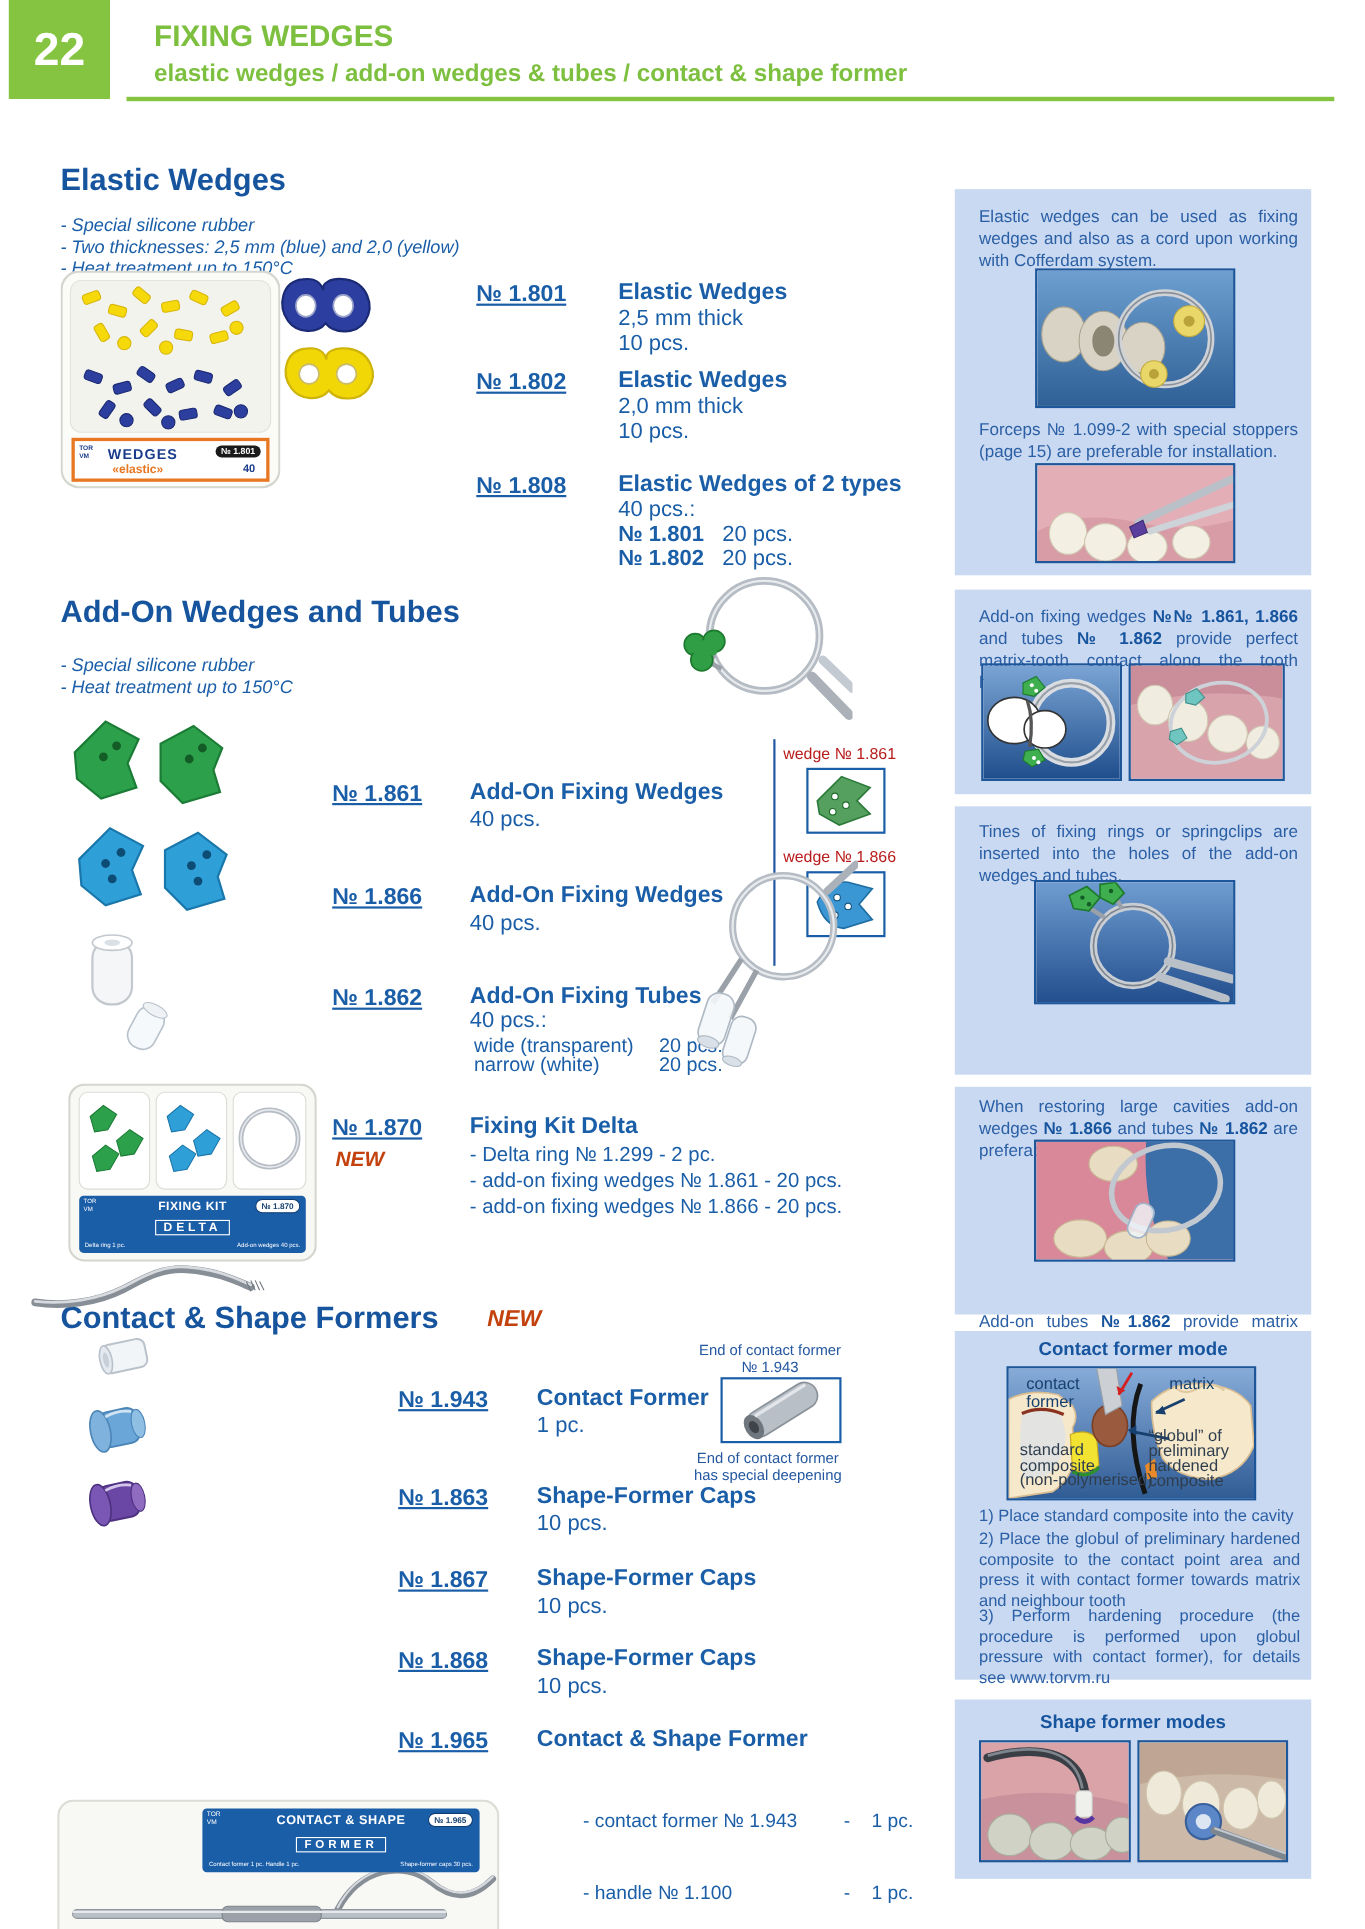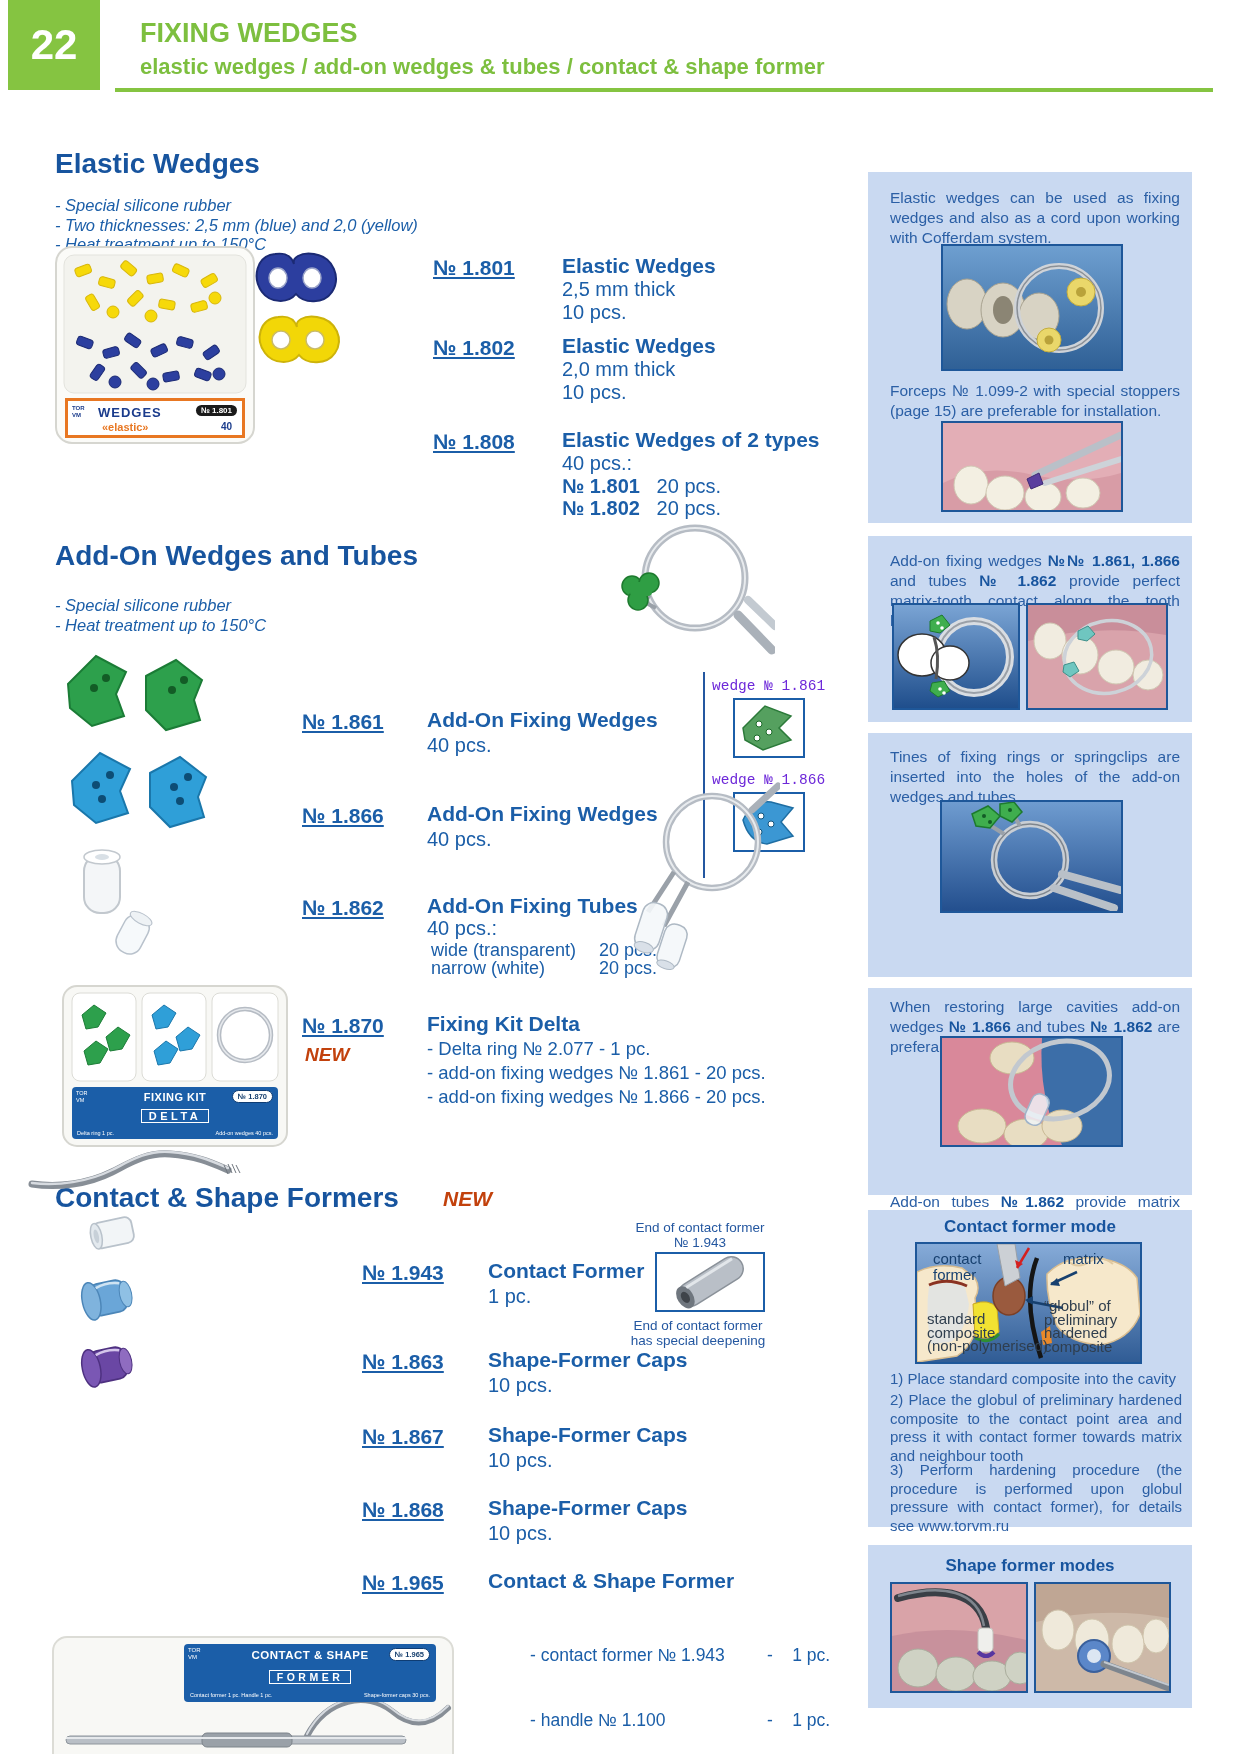--- a/index.html
+++ b/index.html
@@ -16,21 +16,21 @@
   .ilist{font-size:17.5px;color:#1b5ea8;line-height:21.5px;white-space:pre;}
   .new{color:#c2410c;font-weight:bold;font-style:italic;}
   .sbox{background:#c9d9f1;}
   .sbtext{font-size:15.5px;color:#2b5fa5;line-height:20px;text-align:justify;}
   .sbtext b{color:#17549e;}
   .sbtitle{font-size:17px;font-weight:bold;color:#17549e;text-align:center;}
   .photo{border:2px solid #1e5799;box-sizing:border-box;}
   .steps{font-size:15px;color:#2b5fa5;line-height:18.5px;text-align:justify;}
   .dlabel{font-size:15px;line-height:15.5px;color:#17406f;white-space:pre-line;}
   .dlabel2{font-size:15px;line-height:13.5px;color:#2f3e4e;white-space:pre-line;}
-  .wlabel{font-size:14.5px;color:#6d28d9;white-space:nowrap;font-family:Liberation Mono, monospace;}
+  .wlabel{font-size:14.5px;color:#b91c1c;white-space:nowrap;}
   .endlabel{font-size:13.5px;color:#2457a0;line-height:15px;text-align:center;}
   .pre{white-space:pre-line;}
   .ps{white-space:pre;}
   .kitlabel{background:#1b5ea8;border-radius:4px;position:absolute;color:#fff;}
   .kitlabel .brand{position:absolute;left:4px;top:3px;font-size:6px;line-height:6.5px;white-space:pre-line;color:#fff;}
   .kitlabel .kname{position:absolute;left:0;right:0;text-align:center;font-weight:bold;letter-spacing:.5px;}
   .kitlabel .badge{position:absolute;background:#fff;color:#17406f;font-weight:bold;border-radius:8px;padding:1px 5px;border:1px solid #0e3c73;}
   .kitlabel .framed{position:absolute;left:0;right:0;text-align:center;}
   .kitlabel .framed span{display:inline-block;border:1.5px solid #fff;padding:0 7px;font-weight:bold;letter-spacing:3.5px;}
   .kitlabel .bl{position:absolute;font-size:5.5px;}
@@ -254,21 +254,21 @@
         <rect x="53" y="140" width="23" height="44" rx="10" fill="rgba(244,247,250,0.9)" stroke="#aeb9c4" stroke-width="1.5"></rect>
         <ellipse cx="38" cy="172" rx="10" ry="5" fill="#d9e0e8" stroke="#aeb9c4"></ellipse>
         <ellipse cx="64" cy="182" rx="9" ry="4" fill="#d9e0e8" stroke="#aeb9c4"></ellipse>
       </g>
     </svg>
   </div>
 
   <div class="abs code" style="left:302px;top:1014px;">№ 1.870</div>
   <div class="abs new" style="left:305px;top:1044px;font-size:19px;">NEW</div>
   <div class="abs bname" style="left:427px;top:1012px;">Fixing Kit Delta</div>
-  <div class="abs bsmall" style="left:427px;top:1038px;font-size:18.5px;">- Delta ring № 2.077  - 1 pc.</div>
+  <div class="abs bsmall" style="left:427px;top:1038px;font-size:18.5px;">- Delta ring № 1.299  - 2 pc.</div>
   <div class="abs bsmall" style="left:427px;top:1062px;font-size:18.5px;">- add-on fixing wedges № 1.861 - 20 pcs.</div>
   <div class="abs bsmall" style="left:427px;top:1086px;font-size:18.5px;">- add-on fixing wedges № 1.866 - 20 pcs.</div>
 
   <div class="abs" style="left:62px;top:985px;width:226px;height:162px;">
     <svg class="abs" style="left:0;top:0;" width="226" height="162" viewBox="0 0 226 162">
       <rect x="1" y="1" width="224" height="160" rx="14" fill="#f8f8f5" stroke="#d6d6d0" stroke-width="2"></rect>
       <rect x="10" y="8" width="64" height="88" rx="8" fill="#ffffff" stroke="#dcdcd6"></rect>
       <rect x="80" y="8" width="64" height="88" rx="8" fill="#ffffff" stroke="#dcdcd6"></rect>
       <rect x="150" y="8" width="66" height="88" rx="8" fill="#ffffff" stroke="#dcdcd6"></rect>
       <g fill="#2da04c" stroke="#1b7c36">

